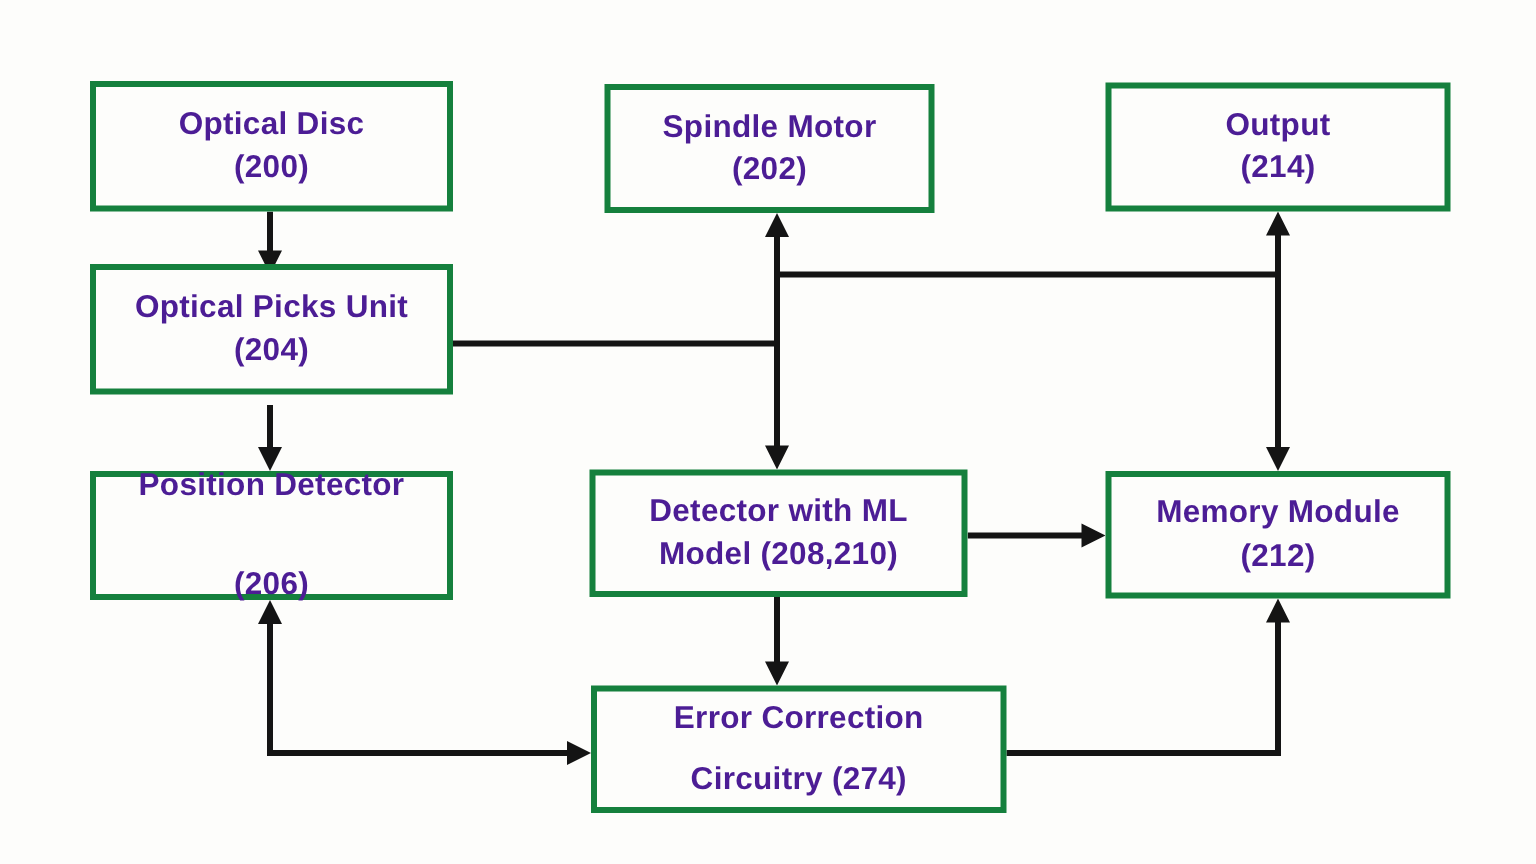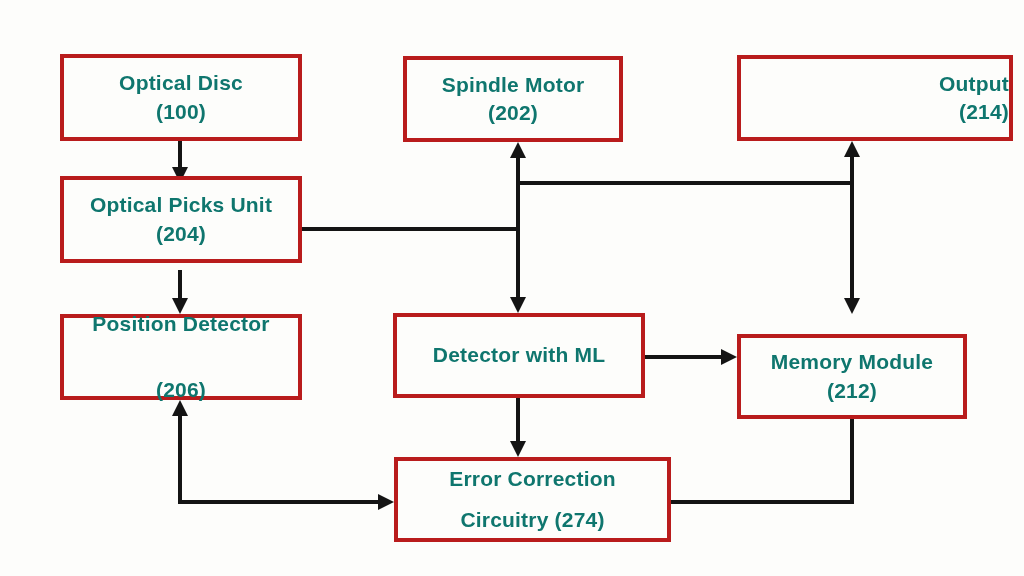--- a/index.html
+++ b/index.html
@@ -7,35 +7,35 @@
     width:1024px;height:576px;
     background:#fdfdfb;
     font-family:"Liberation Sans","DejaVu Sans",sans-serif;
     overflow:hidden;
   }
   .canvas{position:relative;width:1024px;height:576px;}
   .connectors{position:absolute;left:0;top:0;width:1024px;height:576px;}
   .node{
     position:absolute;
     box-sizing:border-box;
-    border:4px solid #b91c1c;
+    border:4px solid #15803d;
     background:#fdfdfb;
     display:flex;flex-direction:column;justify-content:center;align-items:center;
     text-align:center;
-    font-weight:bold;font-size:21px;color:#0f766e;line-height:1.35;
+    font-weight:bold;font-size:21px;color:#4c1d95;line-height:1.35;
     letter-spacing:.2px;
   }
   
   #n-optical-disc     {left:60px;  top:54px;  width:242px; height:87px;}
   #n-spindle-motor    {left:403px; top:56px;  width:220px; height:86px;}
-  #n-output           {left:737px; top:55px;  width:276px; height:86px;align-items:flex-end;}
+  #n-output           {left:737px; top:55px;  width:230px; height:86px;}
   #n-optical-picks    {left:60px;  top:176px; width:242px; height:87px;}
   #n-position-detector{left:60px;  top:314px; width:242px; height:86px;gap:37px;}
   #n-processor        {left:393px; top:313px; width:252px; height:85px;}
-  #n-memory           {left:737px; top:314px; width:230px; height:85px;margin-top:20px;}
+  #n-memory           {left:737px; top:314px; width:230px; height:85px;}
   #n-error-correction {left:394px; top:457px; width:277px; height:85px;gap:12px;}
   .ln{white-space:nowrap;}
 </style>
 </head>
 <body>
 
 <div class="canvas">
 
   <svg class="connectors" viewBox="0 0 1024 576" xmlns="http://www.w3.org/2000/svg">
     <g stroke="#141414" stroke-width="4" fill="none">
@@ -70,21 +70,21 @@
       <polygon points="721,349 721,365 737,357"></polygon>
       <polygon points="510,441 526,441 518,457"></polygon>
       <polygon points="172,416 188,416 180,400"></polygon>
       <polygon points="378,494 378,510 394,502"></polygon>
       <polygon points="844,415 860,415 852,399"></polygon>
     </g>
   </svg>
 
   <div class="node" id="n-optical-disc">
     <span class="ln">Optical Disc</span>
-    <span class="ln">(100)</span>
+    <span class="ln">(200)</span>
   </div>
 
   <div class="node" id="n-spindle-motor">
     <span class="ln">Spindle Motor</span>
     <span class="ln">(202)</span>
   </div>
 
   <div class="node" id="n-output">
     <span class="ln">Output</span>
     <span class="ln">(214)</span>
@@ -95,20 +95,21 @@
     <span class="ln">(204)</span>
   </div>
 
   <div class="node" id="n-position-detector">
     <span class="ln">Position Detector</span>
     <span class="ln">(206)</span>
   </div>
 
   <div class="node" id="n-processor">
     <span class="ln">Detector with ML</span>
+    <span class="ln">Model (208,210)</span>
   </div>
 
   <div class="node" id="n-memory">
     <span class="ln">Memory Module</span>
     <span class="ln">(212)</span>
   </div>
 
   <div class="node" id="n-error-correction">
     <span class="ln">Error Correction</span>
     <span class="ln">Circuitry (274)</span>

